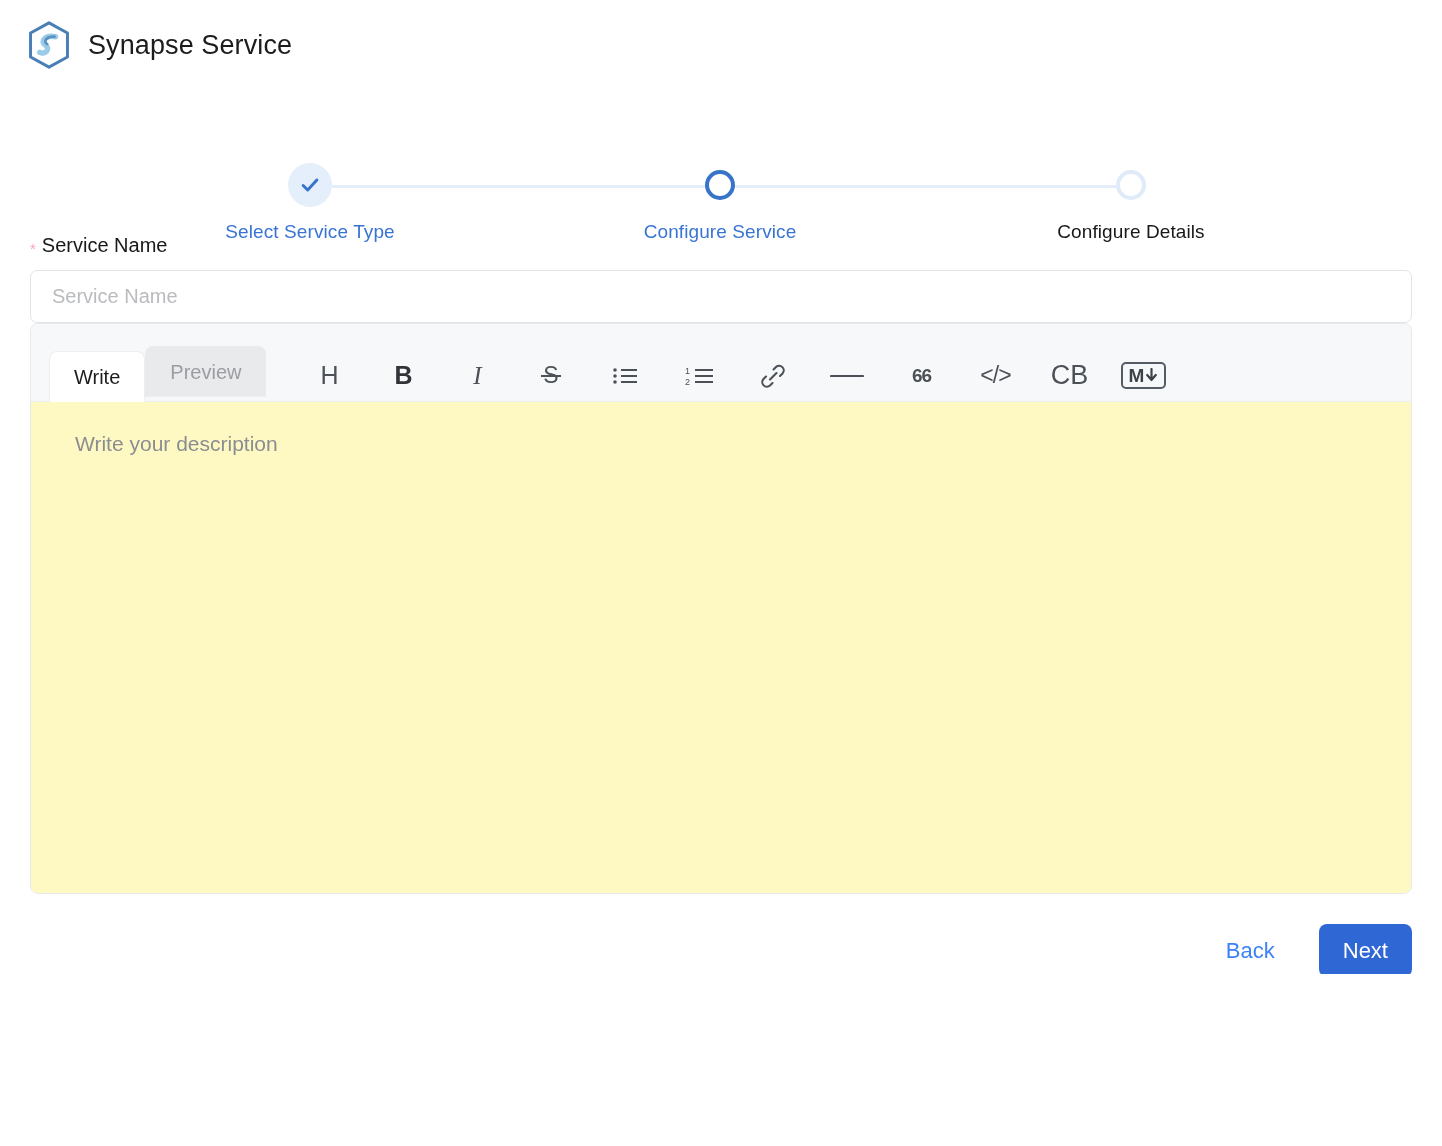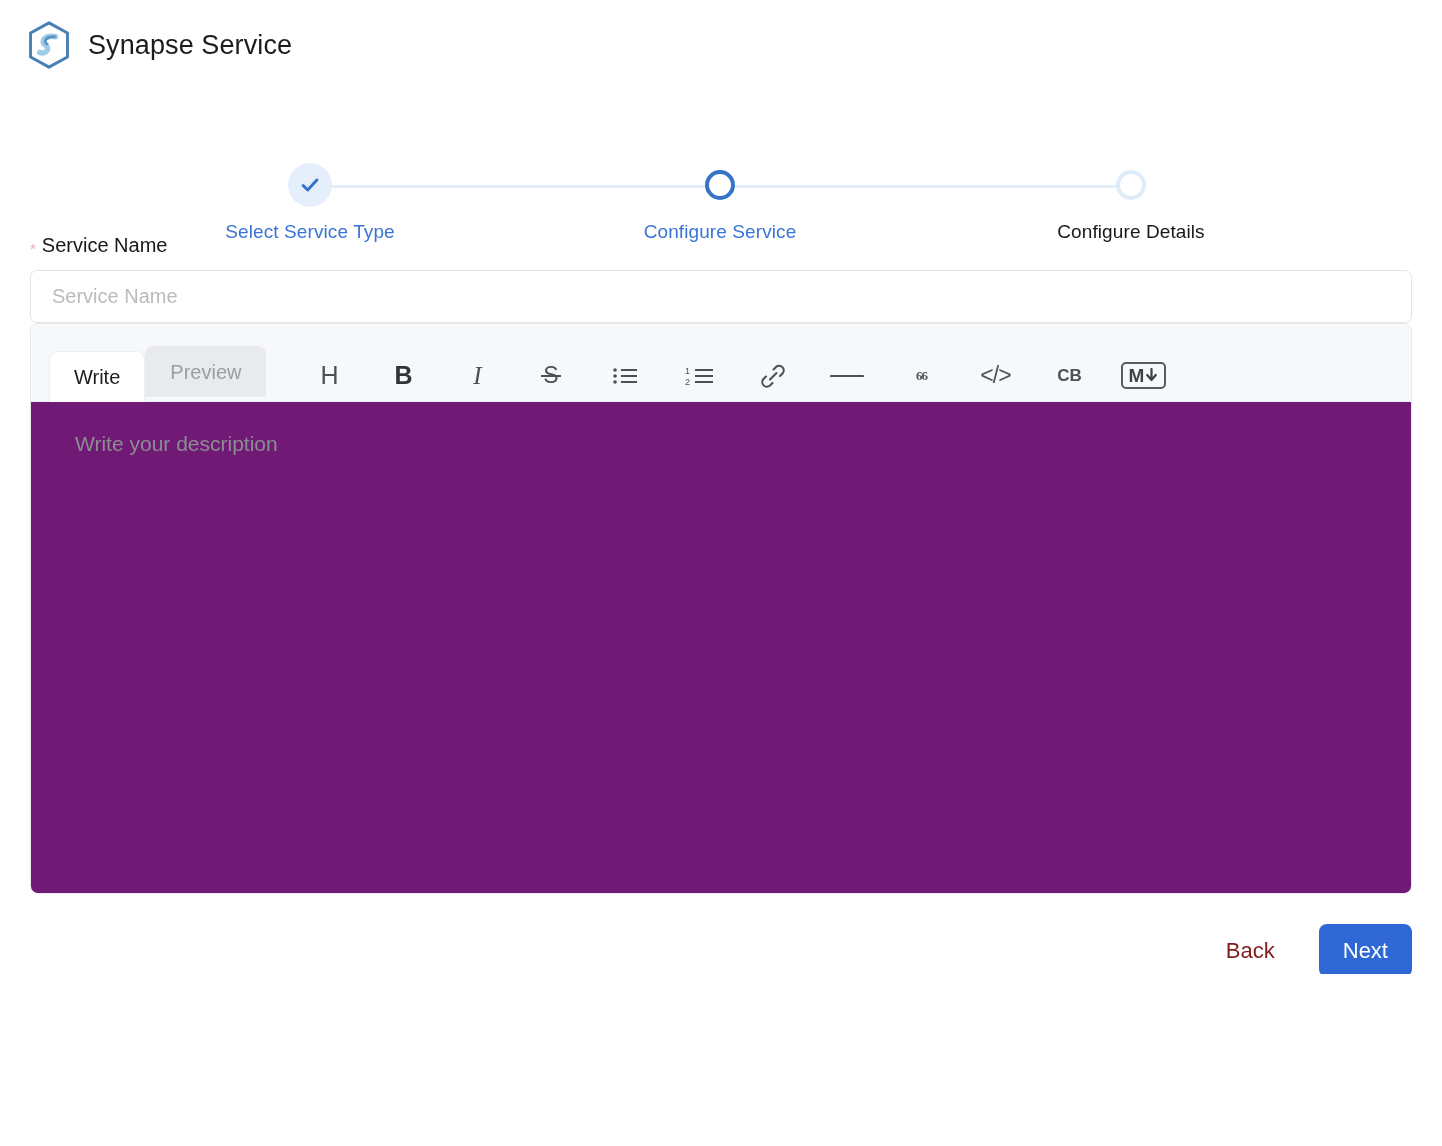--- a/index.html
+++ b/index.html
@@ -220,60 +220,60 @@
   }
   .tool svg { display: block; }
   .tool-txt {
     font-size: 23px;
     line-height: 1;
     color: #4c5157;
   }
   .tool-h { font-size: 25px; font-weight: 400; }
   .tool-b { font-size: 25px; font-weight: 700; color: #303438; }
   .tool-i { font-size: 25px; font-style: italic; font-family: "Liberation Serif", serif; }
-  .tool-quote { font-size: 13px; font-weight: 700; letter-spacing: -1px; font-family: Liberation Serif, serif; }
+  .tool-quote { font-size: 19px; font-weight: 700; letter-spacing: -1px; }
   .tool-code { font-size: 23px; letter-spacing: -1px; }
-  .tool-cb { font-size: 17px; letter-spacing: 0px; font-weight: bold; }
+  .tool-cb { font-size: 27px; letter-spacing: 0px; }
   .md-badge {
     border: 2.5px solid #565c63;
     border-radius: 5px;
     padding: 2px 6px;
     display: flex;
     align-items: center;
     gap: 1px;
     color: #3d4248;
     font-size: 19px;
     font-weight: 700;
     line-height: 1;
   }
 
   .editor-body {
     flex: 1;
     padding: 28px 44px;
-    background: #701a75;
+    background: #fef9c3;
   }
   .editor-placeholder {
     font-size: 21px;
     color: #8a8d91;
     line-height: 1.3;
   }
 
   
   .footer {
     display: flex;
     align-items: center;
     justify-content: flex-end;
     gap: 40px;
     padding: 30px 30px 0 0;
   }
   .btn-link {
     background: none;
     border: none;
     font-size: 22px;
-    color: #7f1d1d;
+    color: #3b82f6;
     cursor: pointer;
     font-family: "Liberation Sans", sans-serif;
     padding: 8px 4px;
   }
   .btn-primary {
     background: #2f68d4;
     color: #ffffff;
     border: none;
     border-radius: 8px;
     font-size: 22px;

